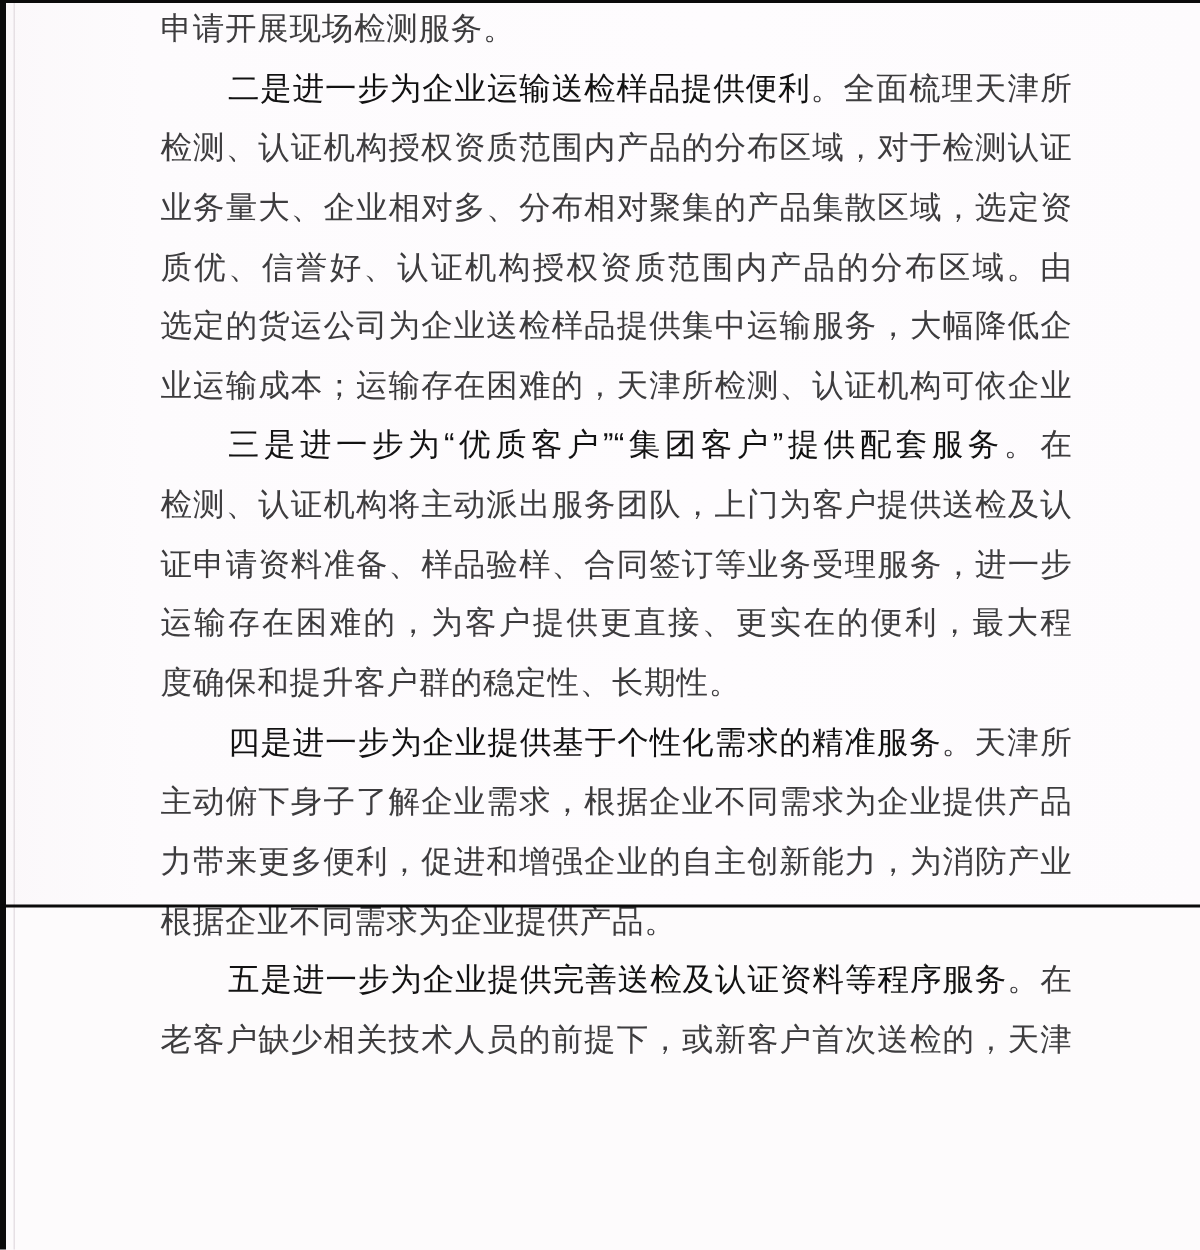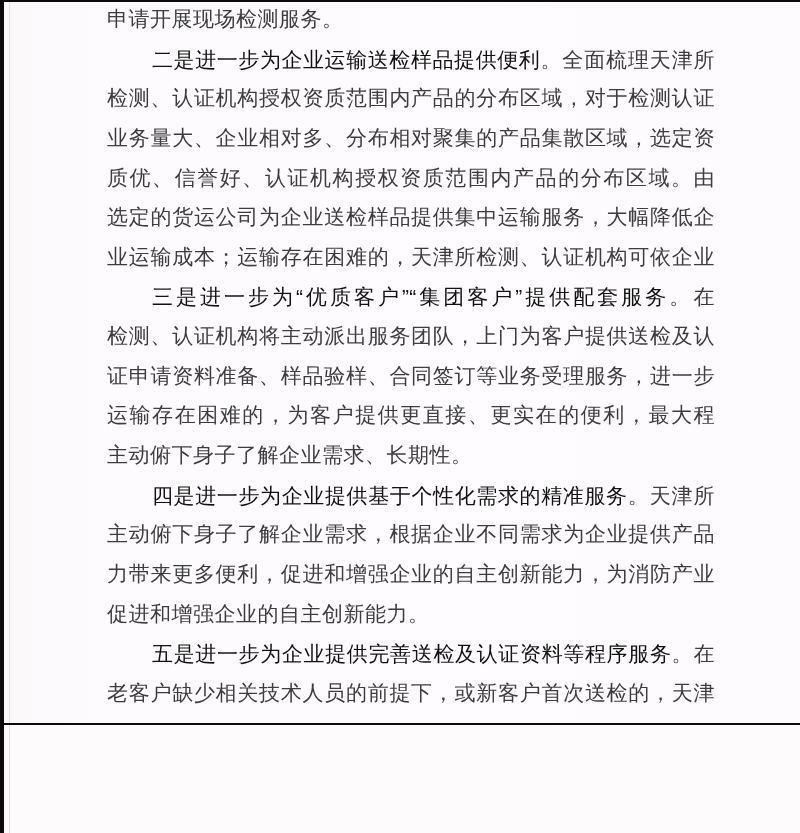--- a/index.html
+++ b/index.html
@@ -12,21 +12,21 @@
     overflow: hidden;
     position: relative;
     background: #fdfbfc;
     font-family: "Liberation Serif", serif;
   }
   
   .page {
     position: absolute;
     left: 0; top: 0;
     width: 800px;
-    height: 725px;
+    height: 605px;
     background: linear-gradient(90deg, #fbf8fa 0%, #fdfbfd 12%, #fefcfe 60%, #fdfbfd 100%);
   }
   
   .edge-left {
     position: absolute;
     left: 0; top: 0;
     width: 4px; height: 833px;
     background: #0b0b0b;
     z-index: 5;
   }
@@ -97,25 +97,25 @@
       <div class="line fill indent"><span class="run bold">二是进一步为企业运输送检样品提供便利</span><span class="run">。全面梳理天津所</span></div>
       <div class="line fill"><span class="run">检测、认证机构授权资质范围内产品的分布区域，对于检测认证</span></div>
       <div class="line fill"><span class="run">业务量大、企业相对多、分布相对聚集的产品集散区域，选定资</span></div>
       <div class="line fill"><span class="run">质优、信誉好、认证机构授权资质范围内产品的分布区域。由</span></div>
       <div class="line fill"><span class="run">选定的货运公司为企业送检样品提供集中运输服务，大幅降低企</span></div>
       <div class="line fill"><span class="run">业运输成本；运输存在困难的，天津所检测、认证机构可依企业</span></div>
       <div class="line fill indent"><span class="run bold">三是进一步为“优质客户”“集团客户”提供配套服务</span><span class="run">。在</span></div>
       <div class="line fill"><span class="run">检测、认证机构将主动派出服务团队，上门为客户提供送检及认</span></div>
       <div class="line fill"><span class="run">证申请资料准备、样品验样、合同签订等业务受理服务，进一步</span></div>
       <div class="line fill"><span class="run">运输存在困难的，为客户提供更直接、更实在的便利，最大程</span></div>
-      <div class="line"><span class="run">主动俯下身子了解企业需求、长期性。</span></div>
+      <div class="line"><span class="run">度确保和提升客户群的稳定性、长期性。</span></div>
       <div class="line fill indent"><span class="run bold">四是进一步为企业提供基于个性化需求的精准服务</span><span class="run">。天津所</span></div>
       <div class="line fill"><span class="run">主动俯下身子了解企业需求，根据企业不同需求为企业提供产品</span></div>
       <div class="line fill"><span class="run">力带来更多便利，促进和增强企业的自主创新能力，为消防产业</span></div>
-      <div class="line"><span class="run">促进和增强企业的自主创新能力。</span></div>
+      <div class="line"><span class="run">根据企业不同需求为企业提供产品。</span></div>
       <div class="line fill indent"><span class="run bold">五是进一步为企业提供完善送检及认证资料等程序服务</span><span class="run">。在</span></div>
       <div class="line fill"><span class="run">老客户缺少相关技术人员的前提下，或新客户首次送检的，天津</span></div>
     </div>
   <div class="page-fold-line"></div>
   <div class="edge-left"></div>
   <div class="edge-top"></div>
   <div class="edge-bottom"></div>
 </div>
 
 </body></html>

